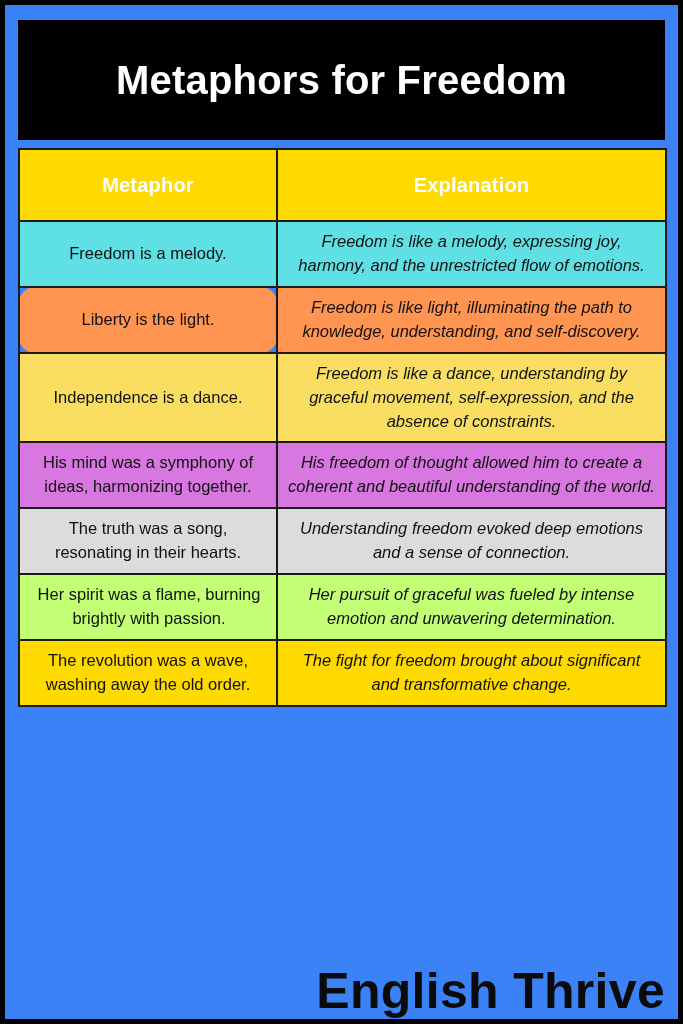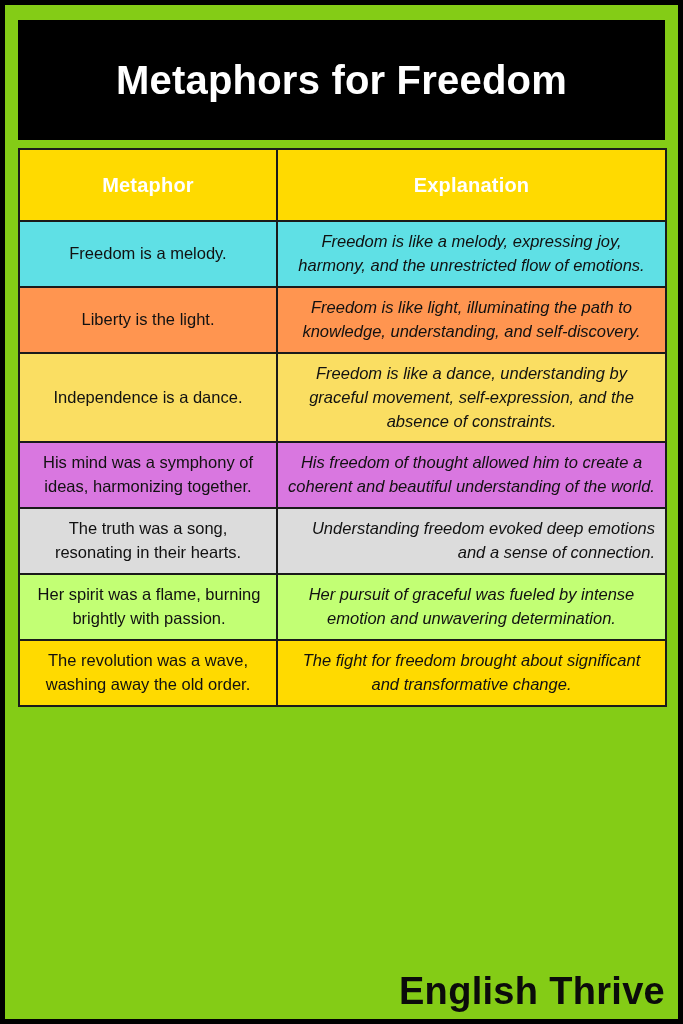--- a/index.html
+++ b/index.html
@@ -12,21 +12,21 @@
     background: #000000;
     font-family: "Liberation Sans", sans-serif;
     overflow: hidden;
   }
   .page {
     position: absolute;
     left: 5px;
     top: 5px;
     width: 673px;
     height: 1014px;
-    background: #84cc16;
+    background: #3b82f6;
     box-sizing: border-box;
   }
   
   .title-banner {
     position: absolute;
     left: 13px;
     top: 15px;
     width: 647px;
     height: 120px;
     background: #000000;
@@ -84,21 +84,21 @@
     left: 13px;
     top: 960px;
     width: 647px;
     height: 52px;
     display: flex;
     align-items: center;
     justify-content: flex-end;
   }
   .footer-text {
     color: #0b0b0b;
-    font-size: 38px;
+    font-size: 50px;
     font-weight: bold;
     letter-spacing: 0.3px;
     margin-left: 7px;
   }
 </style>
 </head>
 <body>
 
 <div class="page">
 
@@ -112,34 +112,34 @@
         <th class="head-cell col-a">Metaphor</th>
         <th class="head-cell col-b">Explanation</th>
       </tr>
     </thead>
     <tbody id="table-body">
         <tr>
           <td class="body-cell cell-a col-a" style="background: rgb(95, 224, 229);">Freedom is a melody.</td>
           <td class="body-cell cell-b col-b" style="background: rgb(95, 224, 229);">Freedom is like a melody, expressing joy, harmony, and the unrestricted flow of emotions.</td>
         </tr>
         <tr>
-          <td class="body-cell cell-a col-a" style="background: rgb(255, 149, 80);">Liberty is the light.</td>
+          <td class="body-cell cell-a col-a" style="background: rgb(255, 149, 80); border-radius: 16px;">Liberty is the light.</td>
           <td class="body-cell cell-b col-b" style="background: rgb(255, 149, 80);">Freedom is like light, illuminating the path to knowledge, understanding, and self-discovery.</td>
         </tr>
         <tr>
           <td class="body-cell cell-a col-a" style="background: rgb(250, 222, 98); text-align: center;">Independence is a dance.</td>
           <td class="body-cell cell-b col-b" style="background: rgb(250, 222, 98);">Freedom is like a dance, understanding by graceful movement, self-expression, and the absence of constraints.</td>
         </tr>
         <tr>
           <td class="body-cell cell-a col-a" style="background: rgb(217, 119, 224);">His mind was a symphony of ideas, harmonizing together.</td>
           <td class="body-cell cell-b col-b" style="background: rgb(217, 119, 224);">His freedom of thought allowed him to create a coherent and beautiful understanding of the world.</td>
         </tr>
         <tr>
           <td class="body-cell cell-a col-a" style="background: rgb(220, 220, 220); margin-left: 26px;">The truth was a song, resonating in their hearts.</td>
-          <td class="body-cell cell-b col-b" style="background: rgb(220, 220, 220); text-align: right;">Understanding freedom evoked deep emotions and a sense of connection.</td>
+          <td class="body-cell cell-b col-b" style="background: rgb(220, 220, 220);">Understanding freedom evoked deep emotions and a sense of connection.</td>
         </tr>
         <tr>
           <td class="body-cell cell-a col-a" style="background: rgb(194, 255, 116); padding-left: 12px;">Her spirit was a flame, burning brightly with passion.</td>
           <td class="body-cell cell-b col-b" style="background: rgb(194, 255, 116);">Her pursuit of graceful was fueled by intense emotion and unwavering determination.</td>
         </tr>
         <tr>
           <td class="body-cell cell-a col-a" style="background: rgb(255, 218, 0);">The revolution was a wave, washing away the old order.</td>
           <td class="body-cell cell-b col-b" style="background: rgb(255, 218, 0);">The fight for freedom brought about significant and transformative change.</td>
         </tr>
       </tbody>

